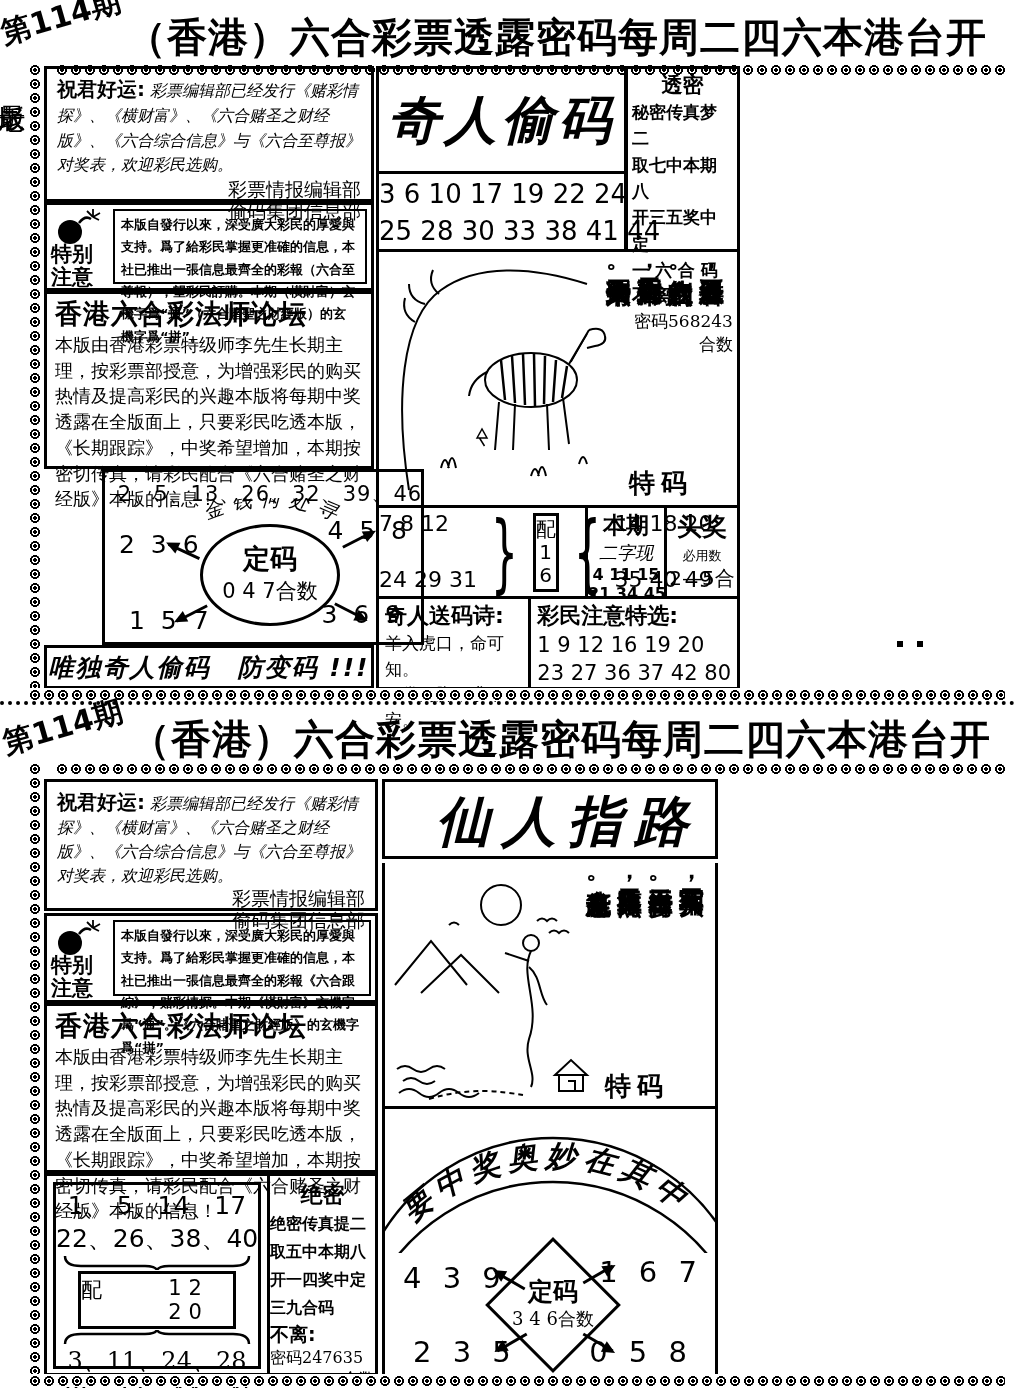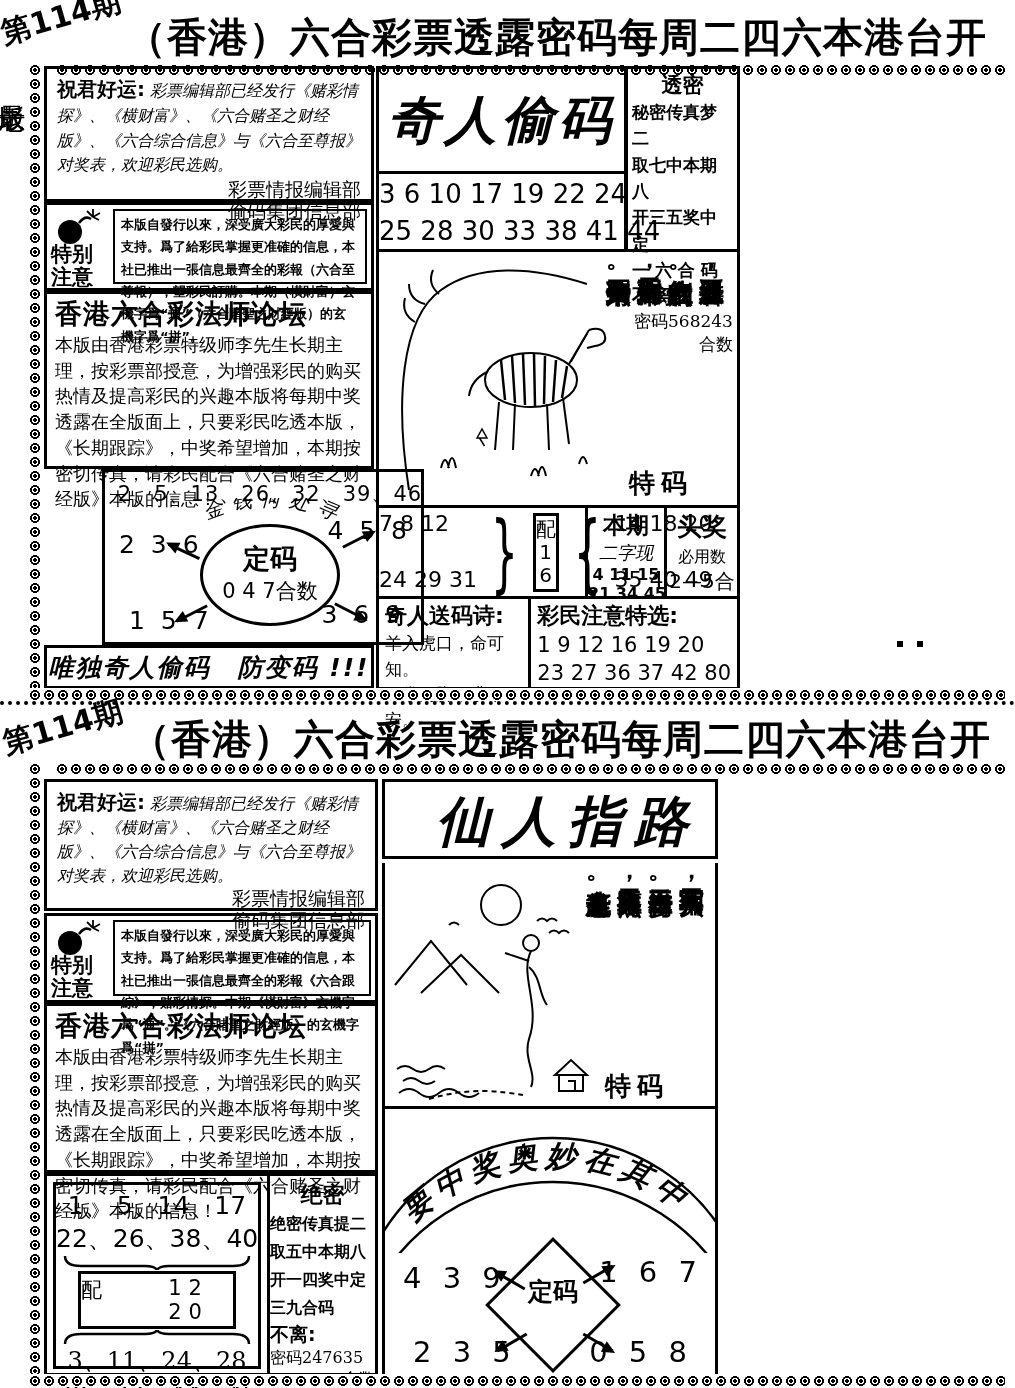--- a/index.html
+++ b/index.html
@@ -168,21 +168,21 @@
       </div>
     </div>
     <div class="center" style="width:76px;border-left:3px solid #000;padding-top:2px;">
       <div class="bold" style="font-size:23px;">本期</div>
       <div class="serif" style="font-size:18px;font-style:italic;">二字现</div>
       <div class="bold nowrap" style="font-size:16px;">4 11 15</div>
       <div class="bold nowrap" style="font-size:16px;">21 34 45</div>
     </div>
     <div class="center" style="width:82px;border-left:3px solid #000;padding-top:2px;">
       <div class="bold" style="font-size:25px;">头奖</div>
-      <div class="serif" style="font-size:16px;margin-top:4px;">必用数</div>
+      <div class="serif" style="font-size:13px;margin-top:4px;">必用数</div>
       <div style="font-size:20px;">2—5合</div>
     </div>
   </div>
 
   <div class="abs" style="left:376px;top:599px;width:364px;height:91px;display:flex;border:3px solid #000;border-top:none;">
     <div style="width:184px;border-right:3px solid #000;padding:2px 6px;">
       <div class="bold" style="font-size:22px;">奇人送码诗:</div>
       <div class="serif" style="font-size:17px;line-height:1.5;">
         <div>羊入虎口，命可知。</div>
         <div>三拳两脚，求平安。</div>
@@ -314,20 +314,21 @@
         <path d="M-12,132 A200,200 0 0 1 352,132" fill="none" stroke="#000" stroke-width="2.5"></path>
         <path d="M-12,176 A200,200 0 0 1 352,176" fill="none" stroke="#000" stroke-width="2.5"></path>
         <path id="arcMid" d="M-12,160 A200,200 0 0 1 352,160" fill="none"></path>
         <text font-size="30" font-weight="700" font-style="italic" letter-spacing="7">
           <textPath href="#arcMid" startOffset="16%">要中奖奥妙在其中</textPath>
         </text>
       </svg>
     </span>
     <div class="abs" style="left:120px;top:148px;width:96px;height:96px;border:3px solid #000;transform:rotate(45deg);"></div>
     <div class="abs center bold" style="left:0;top:166px;width:336px;font-size:25px;">定码</div>
+    <div class="abs center serif" style="left:0;top:198px;width:336px;font-size:18px;">3 4 6合数</div>
     <div class="abs" style="left:18px;top:152px;font-size:29px;letter-spacing:6px;">4 3 9</div>
     <div class="abs" style="right:12px;top:146px;font-size:29px;letter-spacing:6px;">1 6 7</div>
     <div class="abs" style="left:28px;top:226px;font-size:29px;letter-spacing:6px;">2 3 5</div>
     <div class="abs" style="right:22px;top:226px;font-size:29px;letter-spacing:6px;">0 5 8</div>
     <div class="arr" style="left:108px;top:170px;transform:rotate(210deg);"></div>
     <div class="arr" style="left:196px;top:164px;transform:rotate(-30deg);"></div>
     <div class="arr" style="left:110px;top:232px;transform:rotate(150deg);"></div>
     <div class="arr" style="left:196px;top:232px;transform:rotate(30deg);"></div>
   </div>
 

